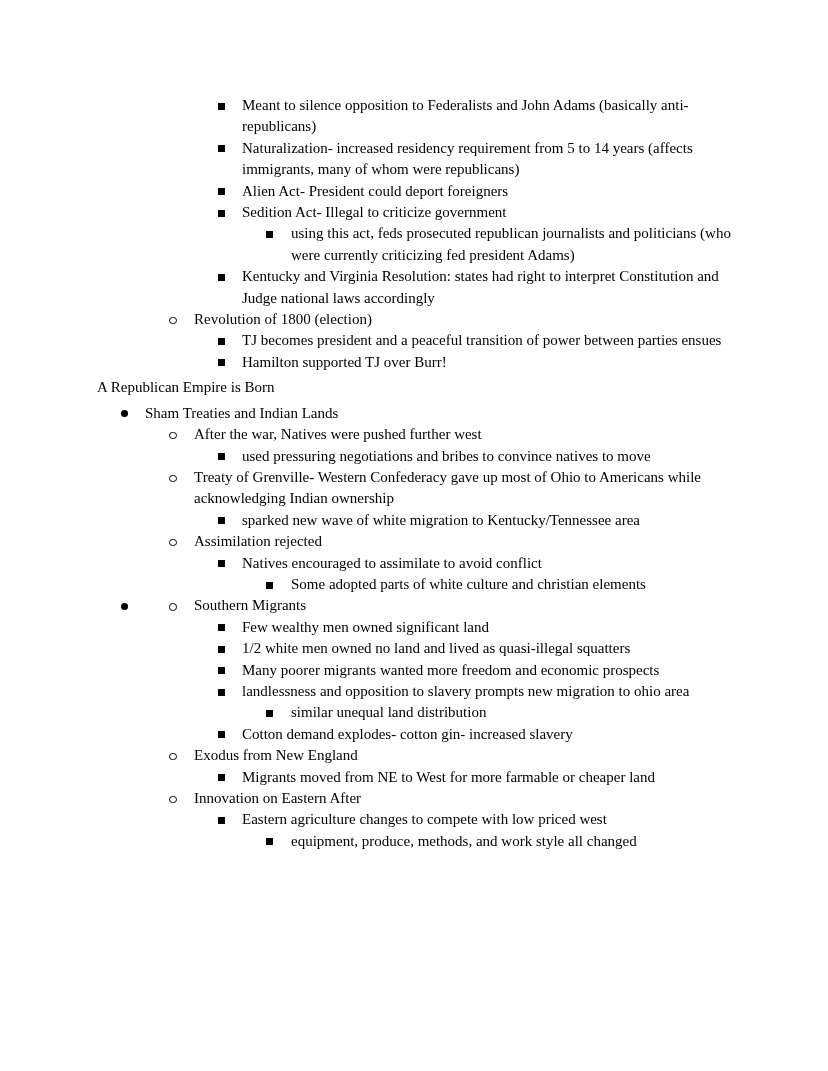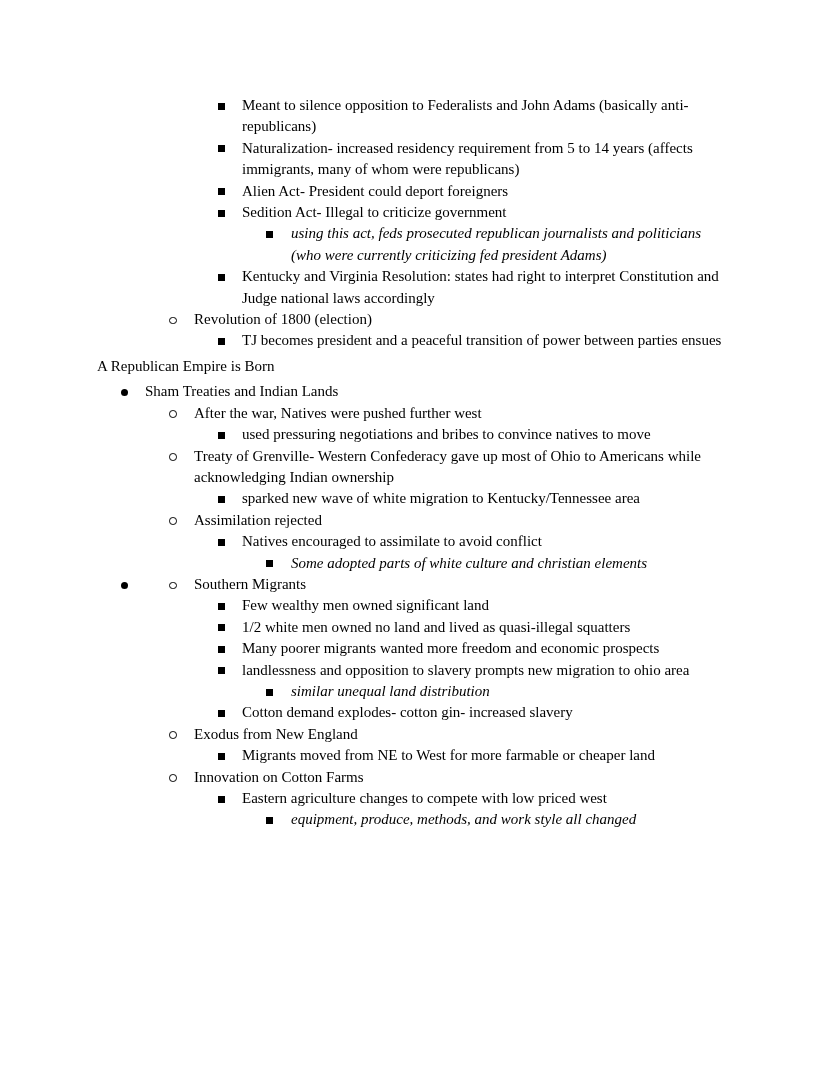--- a/index.html
+++ b/index.html
@@ -25,21 +25,21 @@
     position: relative;
     font-size: 15px;
     line-height: 21.4px;
     text-align: left;
   }
   
   .lvl-0 { padding-left: 0; margin: 4px 0; }
   .lvl-1 { padding-left: 48px; }
   .lvl-2 { padding-left: 97px; }
   .lvl-3 { padding-left: 145px; }
-  .lvl-4 { padding-left: 194px; font-style: italic; }
+  .lvl-4 { padding-left: 194px; }
 
   .bullet {
     position: absolute;
     top: 7.6px;
     width: 7px;
     height: 7px;
     display: inline-block;
   }
   .bullet.disc   { background: #000; border-radius: 50%; }
   .bullet.circle { background: transparent; border: 1.3px solid #000; border-radius: 50%; width: 5.6px; height: 5.6px; }
@@ -88,20 +88,24 @@
   <div class="doc-item lvl-2">
     <span class="bullet circle"></span>
     <span class="text">Revolution of 1800 (election)</span>
   </div>
 
   <div class="doc-item lvl-3">
     <span class="bullet square"></span>
     <span class="text">TJ becomes president and a peaceful transition of power between parties ensues</span>
   </div>
 
+  <div class="doc-item lvl-3">
+    <span class="bullet square"></span>
+    <span class="text">Hamilton supported TJ over Burr!</span>
+  </div>
 
   <div class="doc-item lvl-0">
     
     <span class="text">A Republican Empire is Born</span>
   </div>
 
   <div class="doc-item lvl-1">
     <span class="bullet disc"></span>
     <span class="text">Sham Treaties and Indian Lands</span>
   </div>
@@ -186,21 +190,21 @@
     <span class="text">Exodus from New England</span>
   </div>
 
   <div class="doc-item lvl-3">
     <span class="bullet square"></span>
     <span class="text">Migrants moved from NE to West for more farmable or cheaper land</span>
   </div>
 
   <div class="doc-item lvl-2">
     <span class="bullet circle"></span>
-    <span class="text">Innovation on Cotton Farms</span>
+    <span class="text">Innovation on Eastern After</span>
   </div>
 
   <div class="doc-item lvl-3">
     <span class="bullet square"></span>
     <span class="text">Eastern agriculture changes to compete with low priced west</span>
   </div>
 
   <div class="doc-item lvl-4">
     <span class="bullet square"></span>
     <span class="text">equipment, produce, methods, and work style all changed</span>

